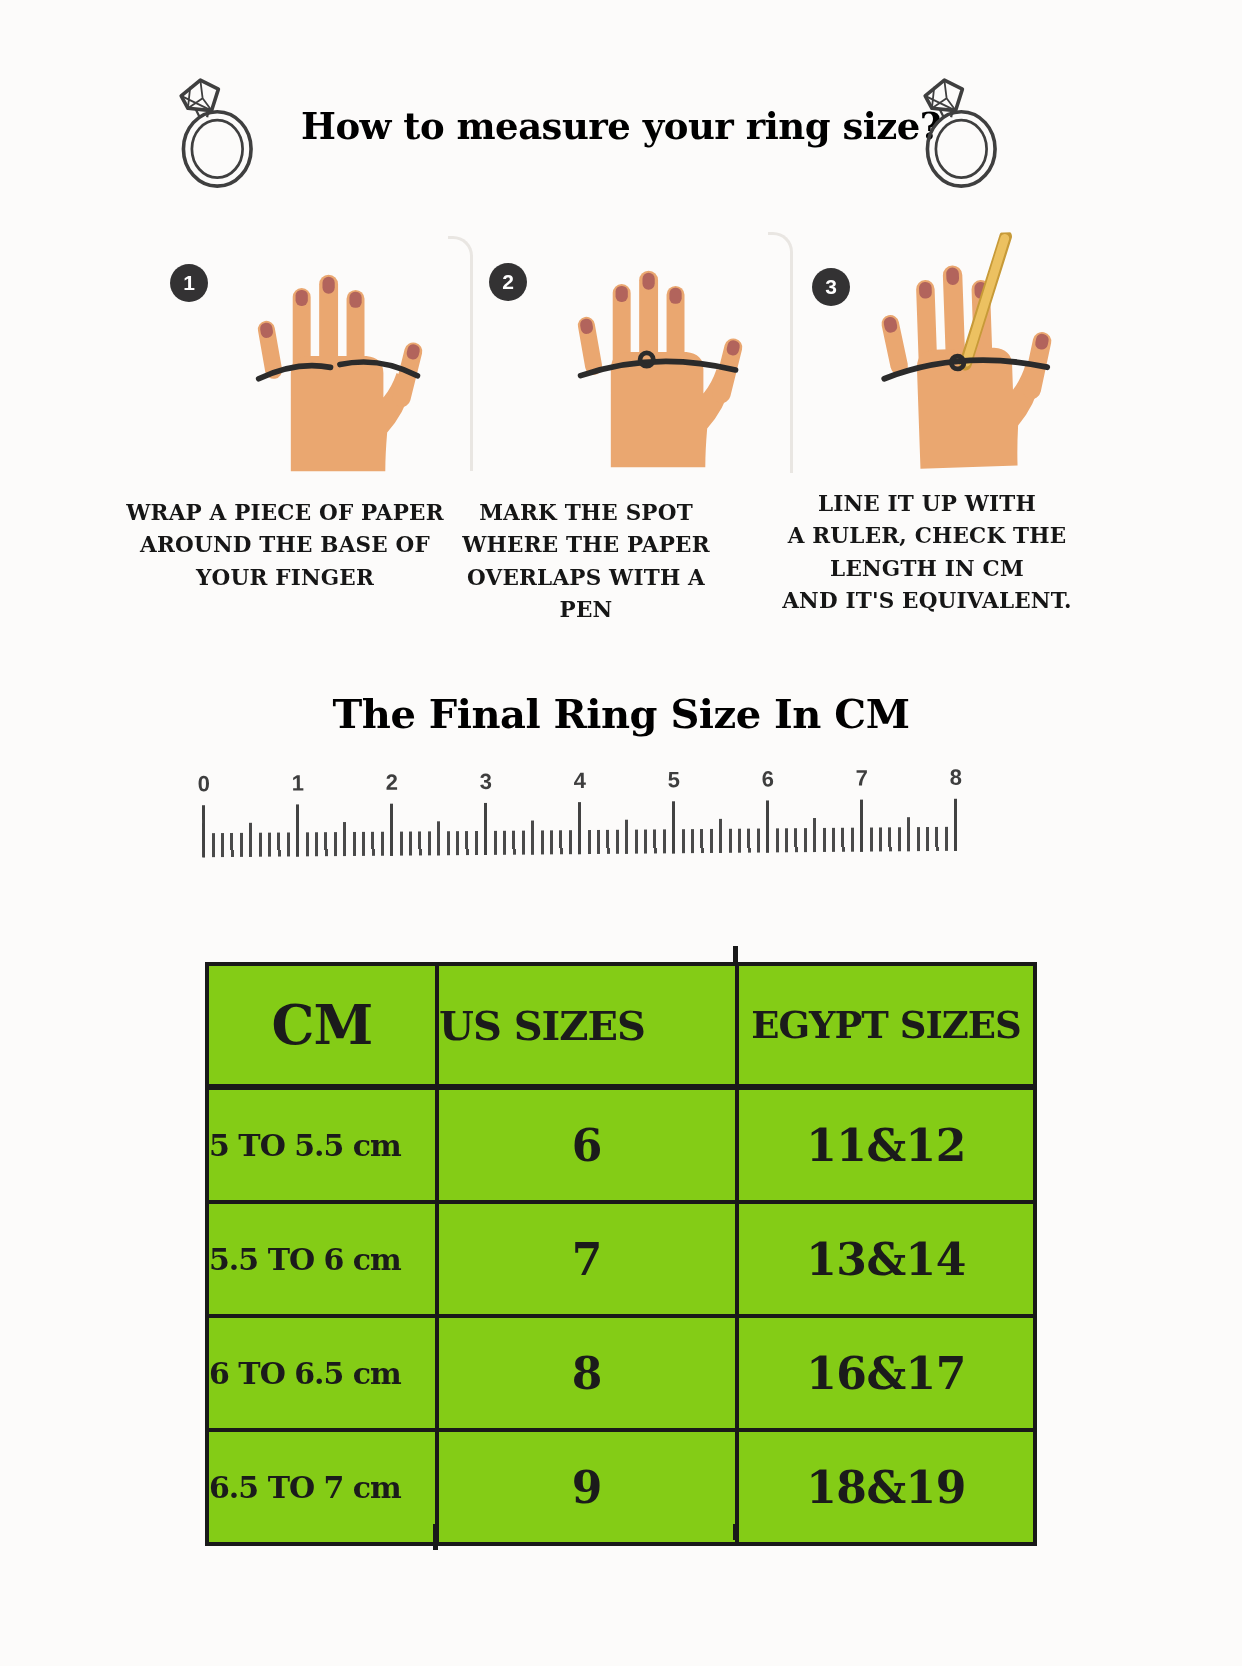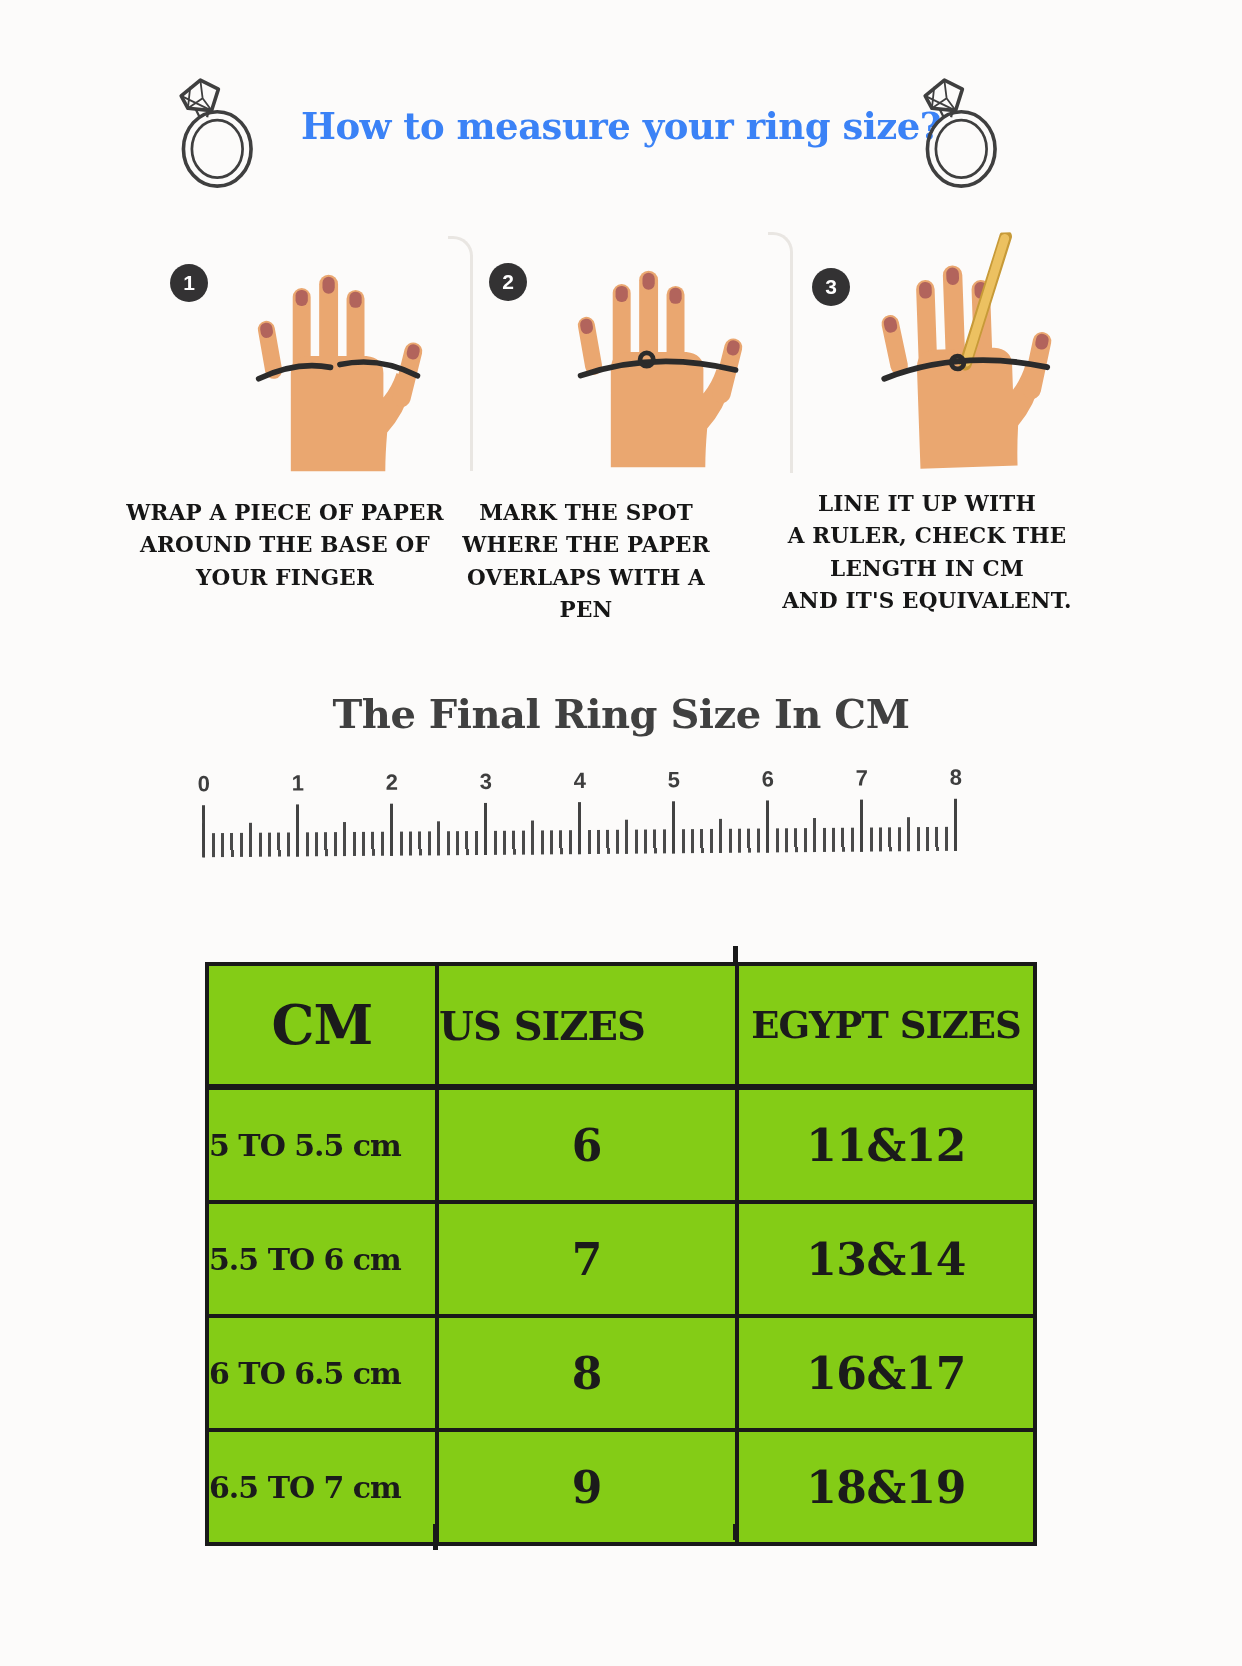--- a/index.html
+++ b/index.html
@@ -4,21 +4,21 @@
 <style>
   html,body{margin:0;padding:0;background:#eceae8;}
   .page{position:relative;width:1242px;height:1666px;margin:0 auto;background:#fcfbfa;
         font-family:"DejaVu Serif",serif;color:#1b1b1b;overflow:hidden;}
 
   
   .ring-icon{position:absolute;width:118px;height:124px;}
   .ring-icon.left{left:156px;top:70px;}
   .ring-icon.right{left:900px;top:70px;}
   .page-title{position:absolute;left:0;right:0;top:104px;text-align:center;
-              font-size:37px;font-weight:bold;letter-spacing:-.5px;color:#3b82f6;}
+              font-size:37px;font-weight:bold;letter-spacing:-.5px;color:#000000;}
 
   
   .panel-divider{position:absolute;width:22px;border-right:3px solid #e9e6e2;
                  border-top:3px solid #e9e6e2;border-top-right-radius:20px;}
   .panel-divider.d1{left:448px;top:236px;height:232px;}
   .panel-divider.d2{left:768px;top:232px;height:238px;}
 
   .step-badge{position:absolute;width:38px;height:38px;border-radius:50%;background:#333233;
               color:#fff;font-family:"Liberation Sans",sans-serif;font-weight:bold;font-size:21px;
               display:flex;align-items:center;justify-content:center;}
@@ -32,21 +32,21 @@
   .hand3{left:858px;top:234px;width:216px;height:238px;transform:rotate(-2deg);}
 
   .step-caption{position:absolute;text-align:center;font-weight:bold;font-size:21.5px;
                 line-height:1.5;white-space:pre-line;color:#161616;letter-spacing:.2px;}
   .cap1{left:118px;top:497px;width:334px;}
   .cap2{left:440px;top:497px;width:292px;}
   .cap3{left:762px;top:488px;width:304px;margin-left:13px;}
 
   
   .section-title{position:absolute;left:0;right:0;top:690px;text-align:center;
-                 font-size:40px;font-weight:bold;letter-spacing:-.5px;color:#404040;}
+                 font-size:40px;font-weight:bold;letter-spacing:-.5px;color:#000000;}
   .cm-ruler{position:absolute;left:202px;top:768px;width:762px;height:92px;transform:rotate(-.5deg);}
   .rn{position:absolute;top:0;transform:translateX(-50%);
       font-family:"Liberation Sans",sans-serif;font-weight:bold;font-size:22px;color:#3e3e3e;}
   .ticks{position:absolute;left:0;top:34px;width:758px;height:52px;}
   .ticks div{position:absolute;bottom:0;left:0;width:756px;}
   .t-small{height:24px;background-image:repeating-linear-gradient(to right,#4a4a4a 0 3px,transparent 3px 9.4px);}
   .t-med  {height:34px;background-image:repeating-linear-gradient(to right,#4a4a4a 0 3px,transparent 3px 47px);}
   .t-tall {height:52px;background-image:repeating-linear-gradient(to right,#424242 0 3px,transparent 3px 94px);}
 
   

